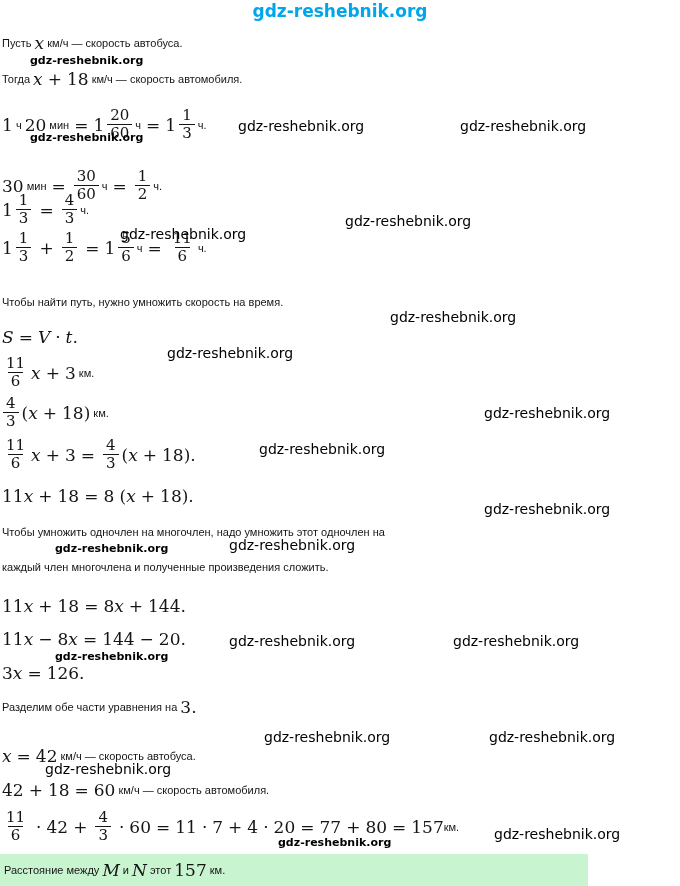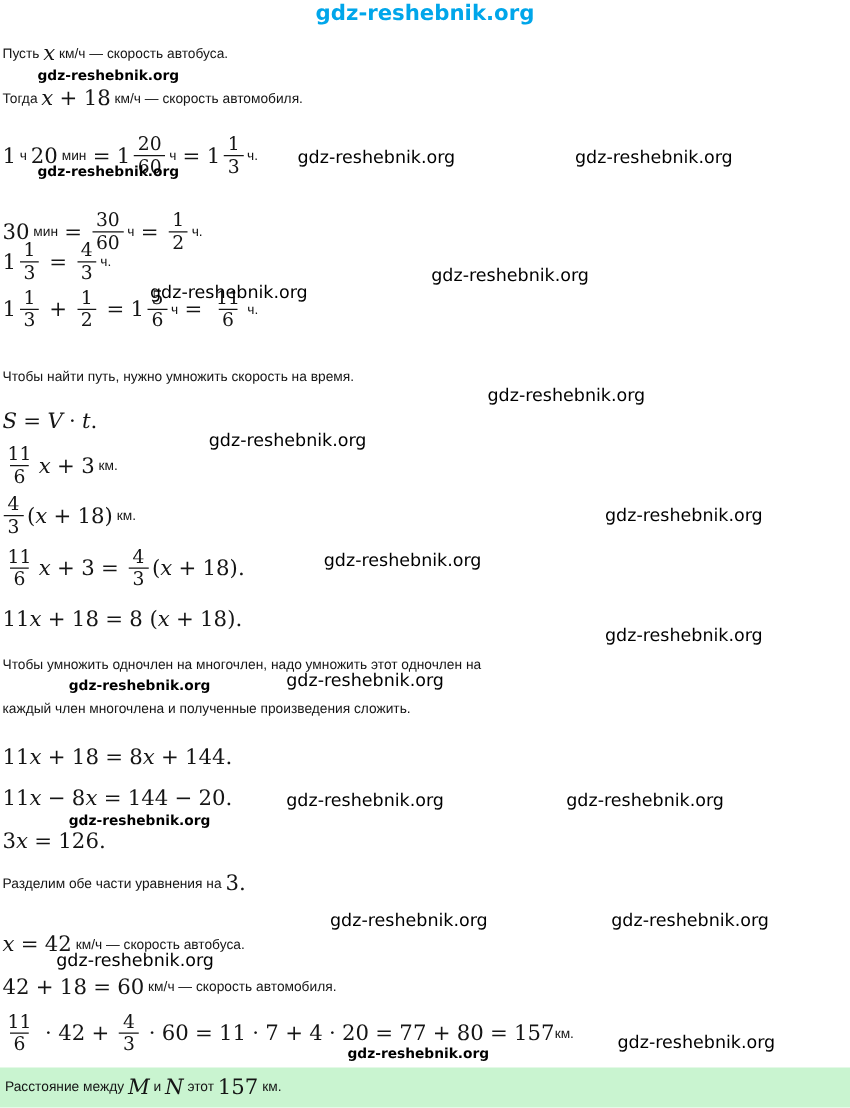--- a/index.html
+++ b/index.html
@@ -28,21 +28,21 @@
   }
   .fnum{padding:0 3px;}
   .fden{padding:0 3px;border-top:1.4px solid #151515;}
   .wm{
     position:absolute;color:#000;font-family:"DejaVu Sans",sans-serif;
     white-space:nowrap;
   }
   .wm.s14{font-size:14px;font-weight:500;}
   .wm.s11{font-size:11px;font-weight:700;}
   .result-bar{
-    position:absolute;left:0;top:854px;width:680px;height:32px;
+    position:absolute;left:0;top:854px;width:588px;height:32px;
     background:#c9f4d0;display:flex;align-items:center;
   }
   .result-text{
     display:flex;align-items:center;white-space:pre;padding-left:4px;
     font-size:16px;color:#151515;
   }
 </style>
 </head>
 <body>
 

